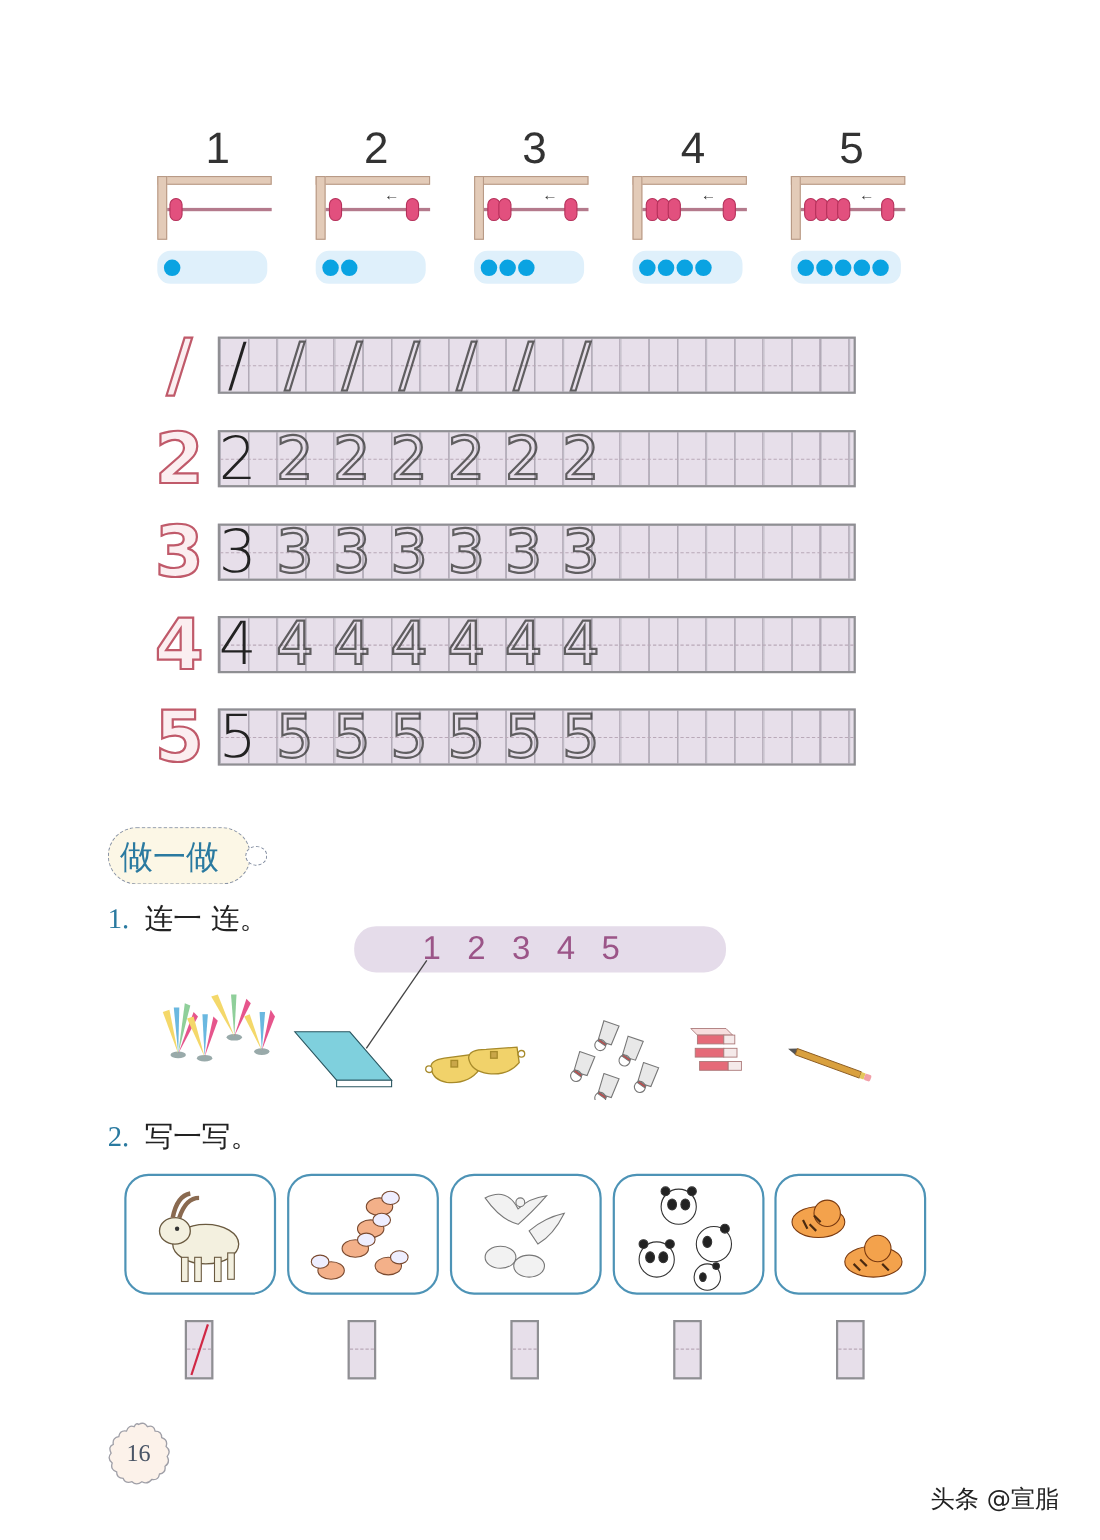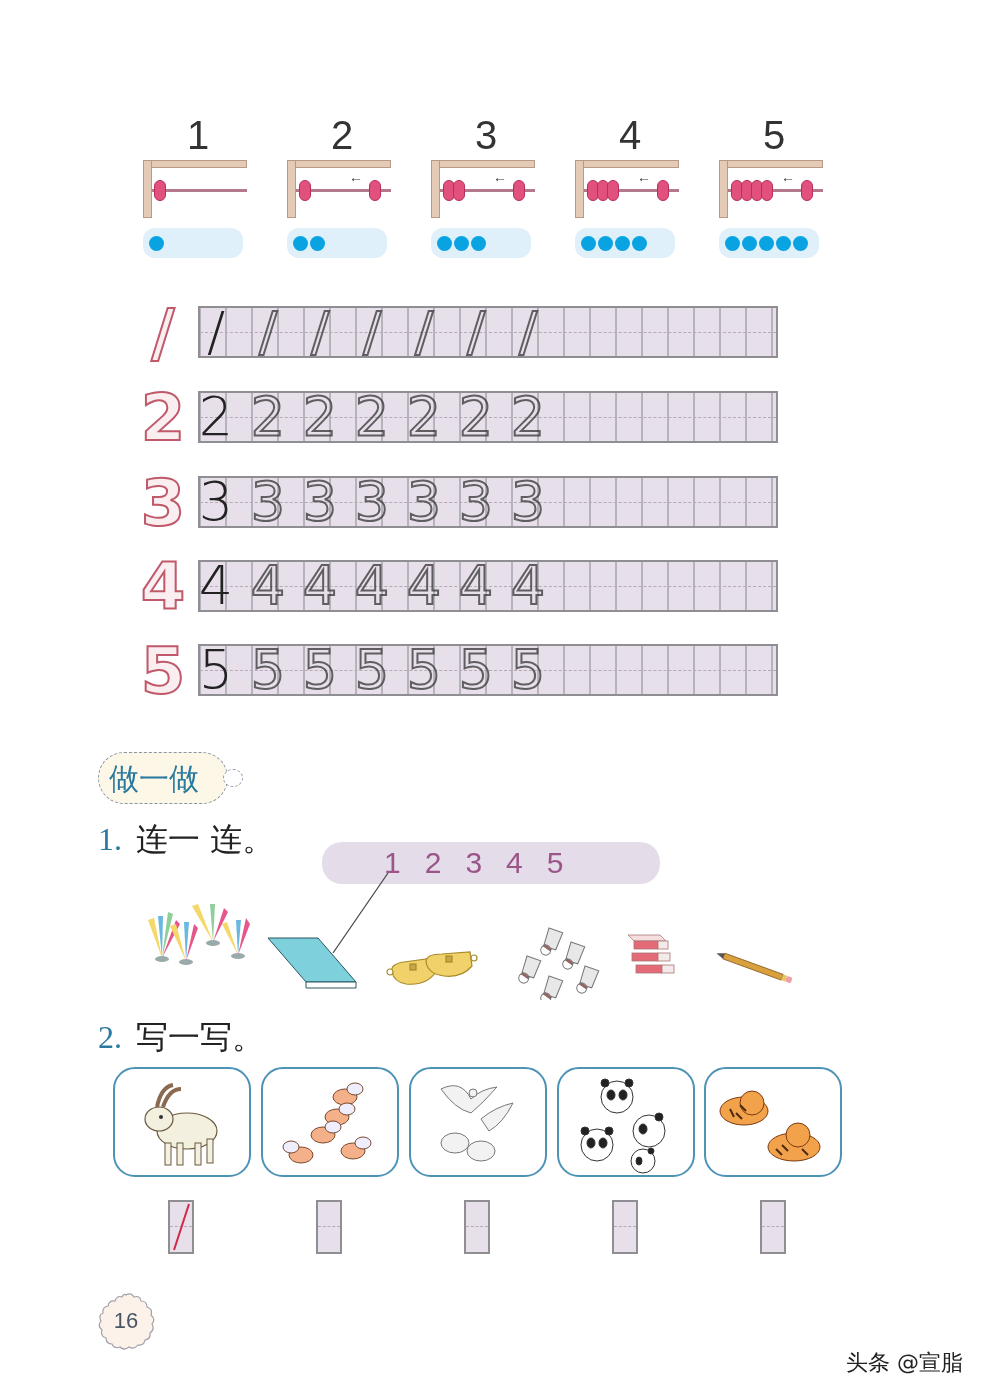--- a/index.html
+++ b/index.html
@@ -32,37 +32,37 @@
           background-image: repeating-linear-gradient(to right, transparent 0 25px, rgba(150,140,155,.55) 25px 26px); }
   .glyph { position:absolute; top:-4px; font-size:54px; line-height:56px; width:52px; text-align:center; font-family:"DejaVu Sans", sans-serif; font-weight:200; }
   .glyph.solid { color:#222; }
   .glyph.dashed { color:transparent; -webkit-text-stroke:2px #333; opacity:.75; font-weight:normal; }
 
   
   .zuo-badge { position:absolute; left:98px; top:752px; width:128px; height:50px; border:1.5px dashed #8a94a6; border-radius:26px; background:#fcf7e6; }
   .zuo-badge .knob { position:absolute; right:-16px; top:16px; width:18px; height:16px; border:1.5px dashed #8a94a6; border-radius:50%; background:#fff; }
   .zuo-badge .label { position:absolute; left:10px; top:6px; font-size:30px; color:#2a7aa0; font-family:"DejaVu Serif", serif; letter-spacing:0px; }
 
-  .q-title { position:absolute; font-size:32px; color:#222; font-family:"DejaVu Serif", serif; }
+  .q-title { position:absolute; font-size:26px; color:#222; font-family:"DejaVu Serif", serif; }
   .q-title .num { color:#2a7aa0; margin-right:14px; font-family:"Liberation Serif", serif; }
 
   .num-pill { position:absolute; left:322px; top:842px; width:338px; height:42px; border-radius:20px; background:#e5dcea; display:flex; gap:24px; padding-left:62px; box-sizing:border-box; align-items:center; }
   .num-pill span { font-size:30px; color:#9b5588; }
 
   .connector { position:absolute; left:0; top:0; width:1000px; height:1400px; pointer-events:none; }
 
   .obj { position:absolute; }
 
   
   .pic-card { position:absolute; top:1067px; width:138px; height:110px; border:2px solid #4d93b6; border-radius:22px; background:#fff; box-sizing:border-box; overflow:hidden; }
   .write-box { position:absolute; top:1200px; width:26px; height:54px; border:2px solid #8f8f93; background:#e7dfea; box-sizing:border-box; }
   .write-box .mid { position:absolute; left:0; right:0; top:24px; border-top:1px dashed #b9a9b8; }
 
   .page-num { position:absolute; left:96px; top:1292px; width:60px; height:60px; }
-  .page-num span { position:absolute; left:0; top:16px; width:60px; text-align:center; font-size:22px; color:#4a5566; font-family:Liberation Sans, sans-serif; }
+  .page-num span { position:absolute; left:0; top:16px; width:60px; text-align:center; font-size:22px; color:#4a5566; font-family:Liberation Serif, serif; }
 
   .watermark { position:absolute; left:846px; top:1348px; font-size:22px; color:#222; font-family:"DejaVu Sans", sans-serif; }
 </style>
 </head>
 <body>
 
 <div>
 
   <div class="count-col" style="left:143px;">
     <div class="count-num">1</div>

